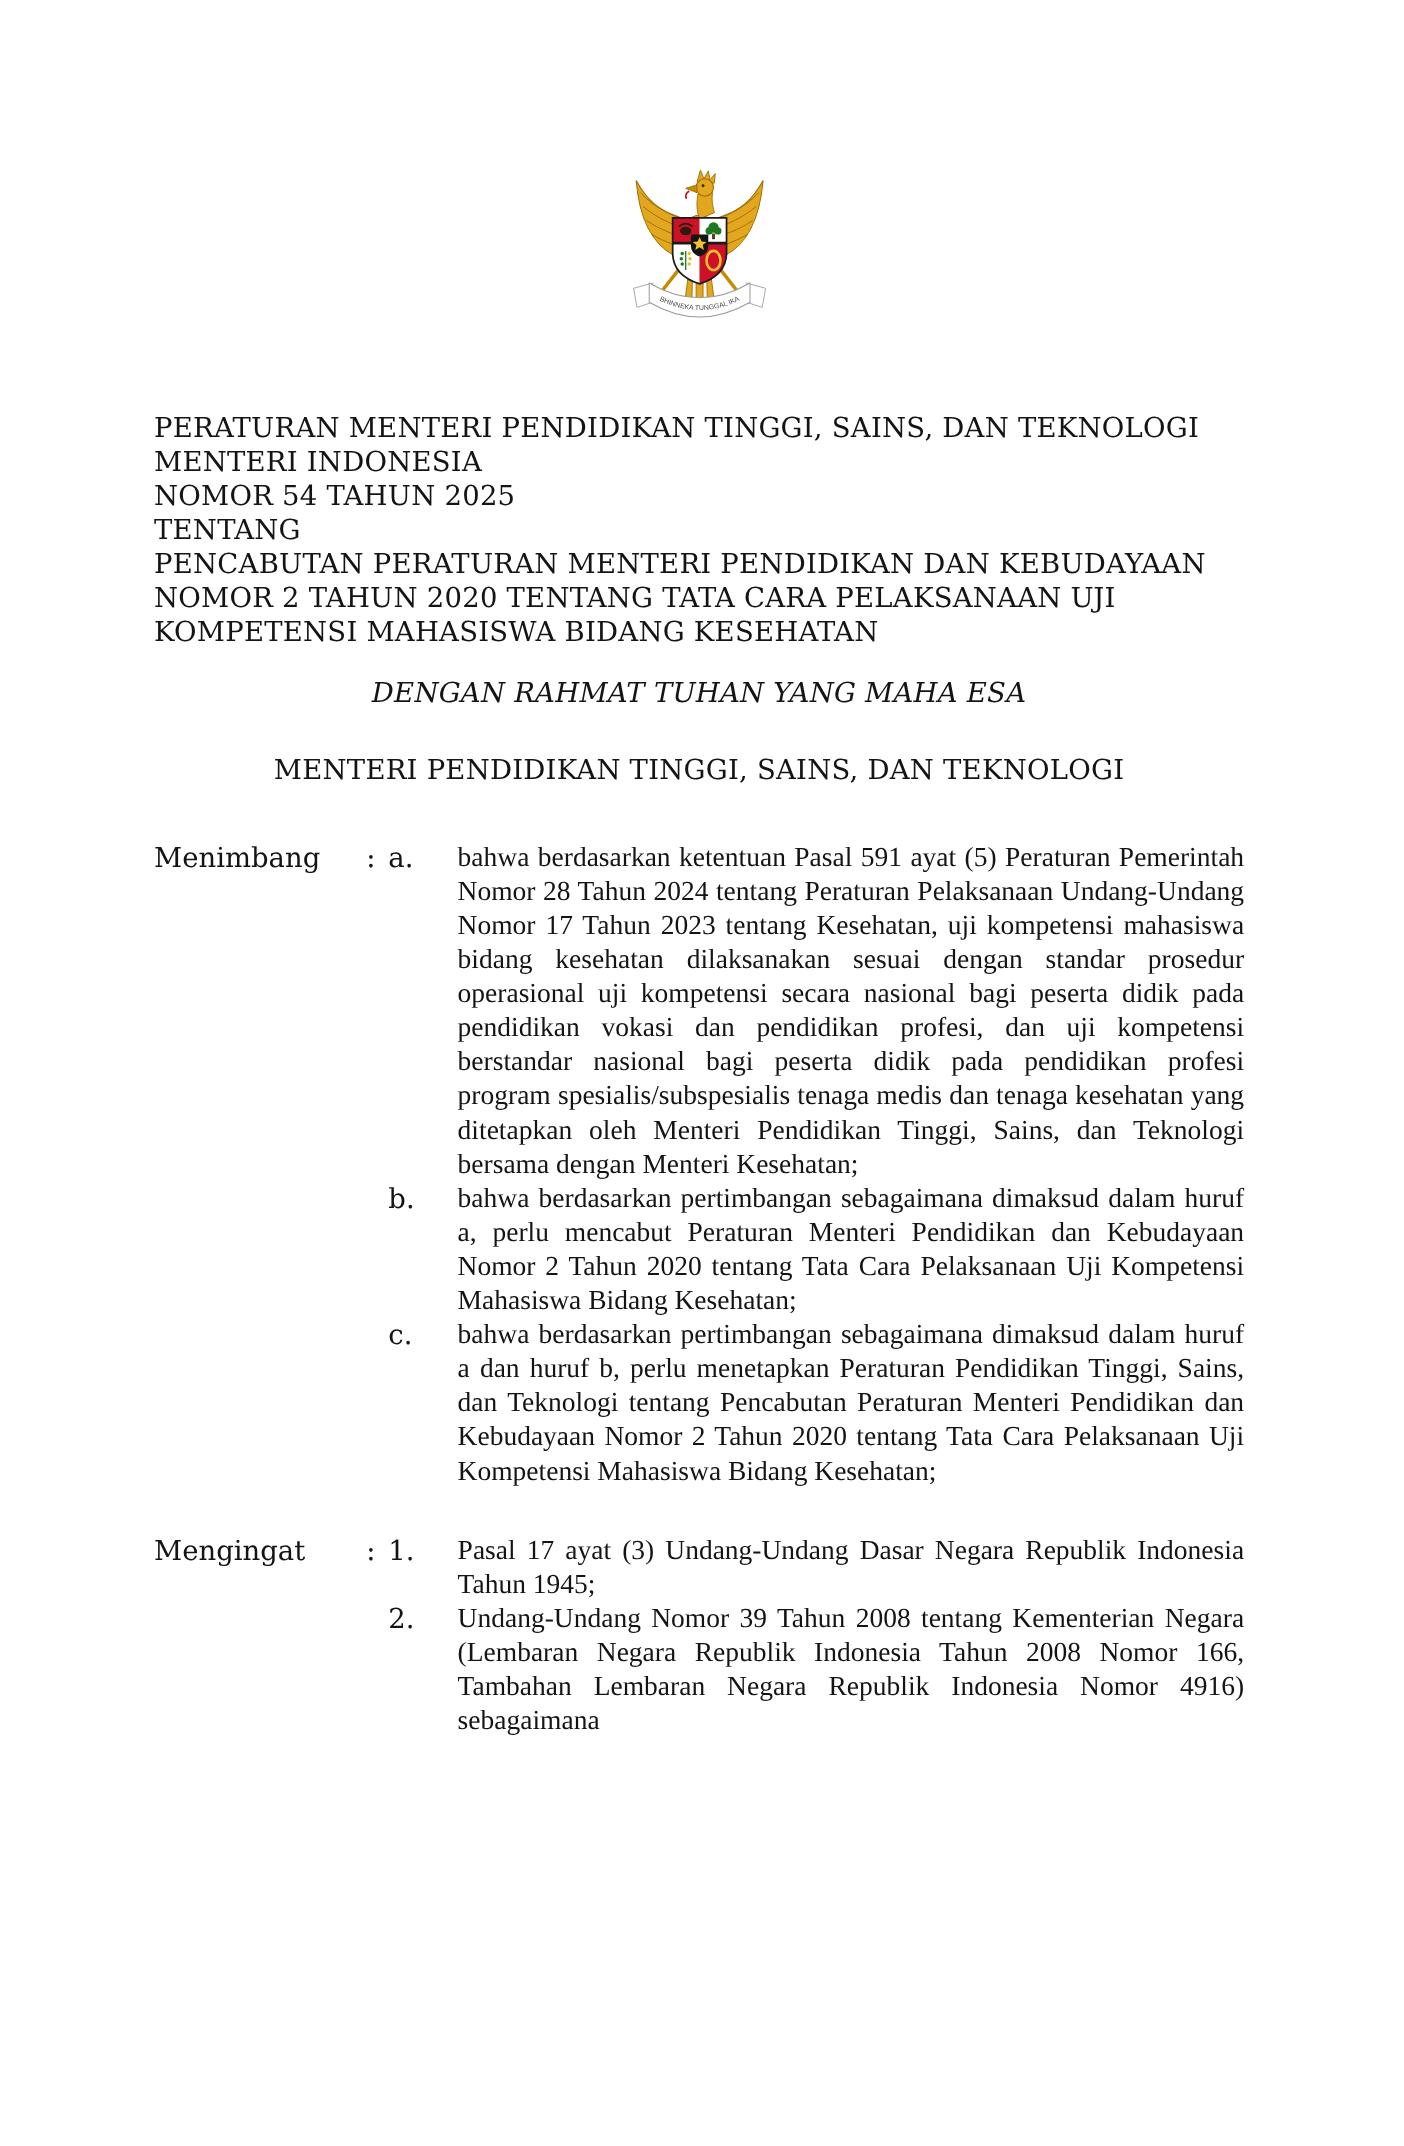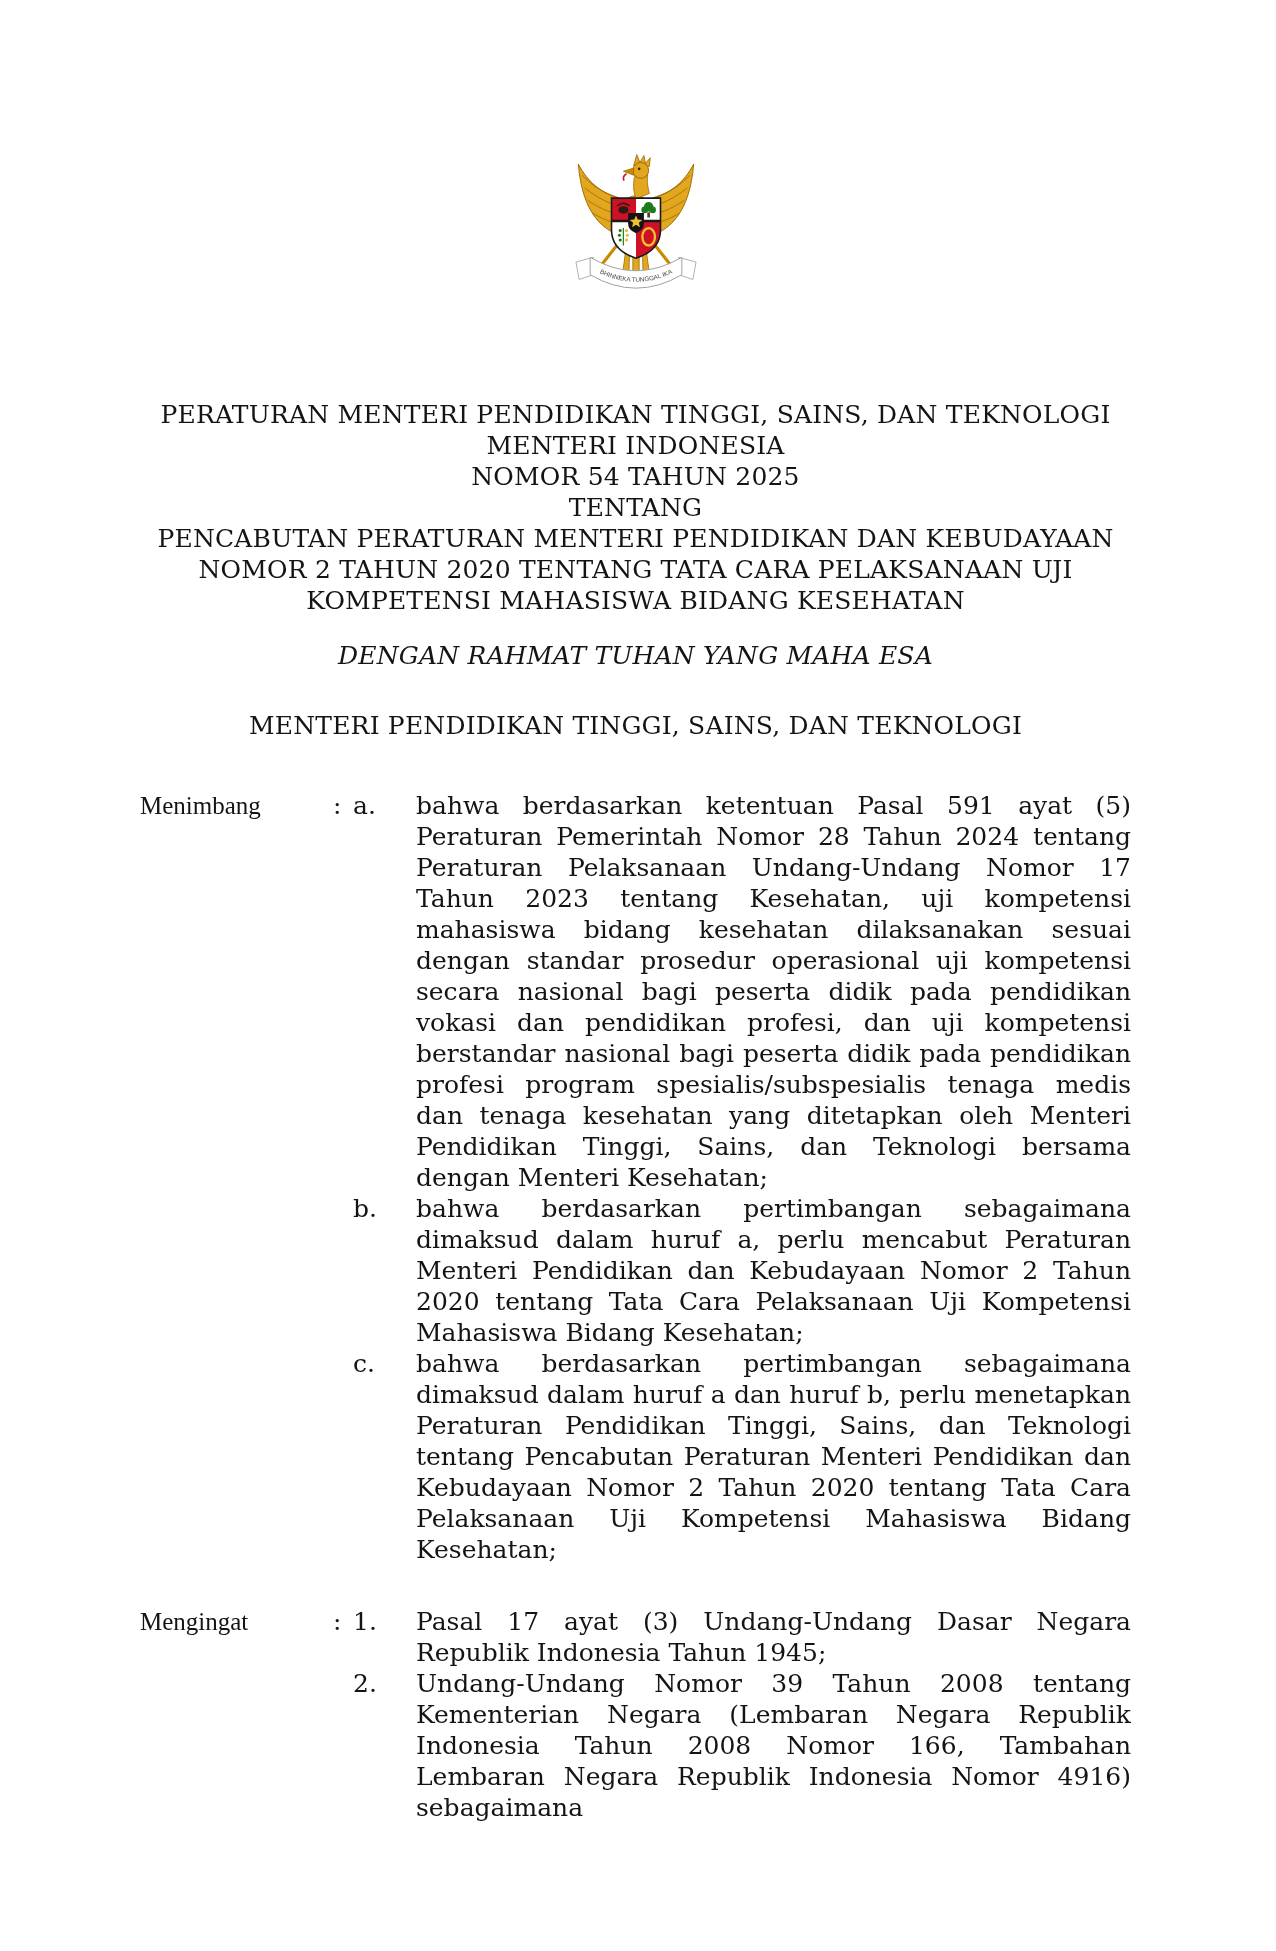--- a/index.html
+++ b/index.html
@@ -10,22 +10,22 @@
     box-sizing:border-box;
     padding:0 145px 0 140px;
     overflow:hidden;
     font-family:"DejaVu Serif","Liberation Serif",serif;
     color:#141414;
   }
   .emblem { width:158px; height:152px; margin:145px auto 0; }
   .emblem svg { display:block; width:100%; height:100%; }
 
   .title-block {
-    margin-top:102px;
-    text-align:center;
+    margin-top:76px;
+    text-align:left;
     font-size:25px; line-height:31px;
     letter-spacing:.2px;
   }
   .invocation {
     margin-top:24px;
     text-align:center;
     font-size:25px; line-height:31px;
     letter-spacing:.2px;
     font-style:italic;
   }
@@ -36,26 +36,27 @@
     letter-spacing:.2px;
   }
 
   .section { font-size:25px; line-height:31px; }
   .section.menimbang { margin-top:49px; }
   .section.mengingat { margin-top:41px; }
   .row {
     display:grid;
     grid-template-columns:193px 20px 63px 1fr;
   }
-  .col-label { text-align:left;font-family:Liberation Serif, serif; }
+  .col-label { text-align:left; }
   .col-colon { text-align:left; }
   .col-marker { text-align:left; }
   .col-text {
     text-align:justify;
     hyphens:none;
+    font-family:Liberation Serif, serif;
   }
 </style>
 </head>
 <body>
 
 <div class="page">
 
   <div class="emblem">
     <svg viewBox="0 0 200 192" xmlns="http://www.w3.org/2000/svg">
 

